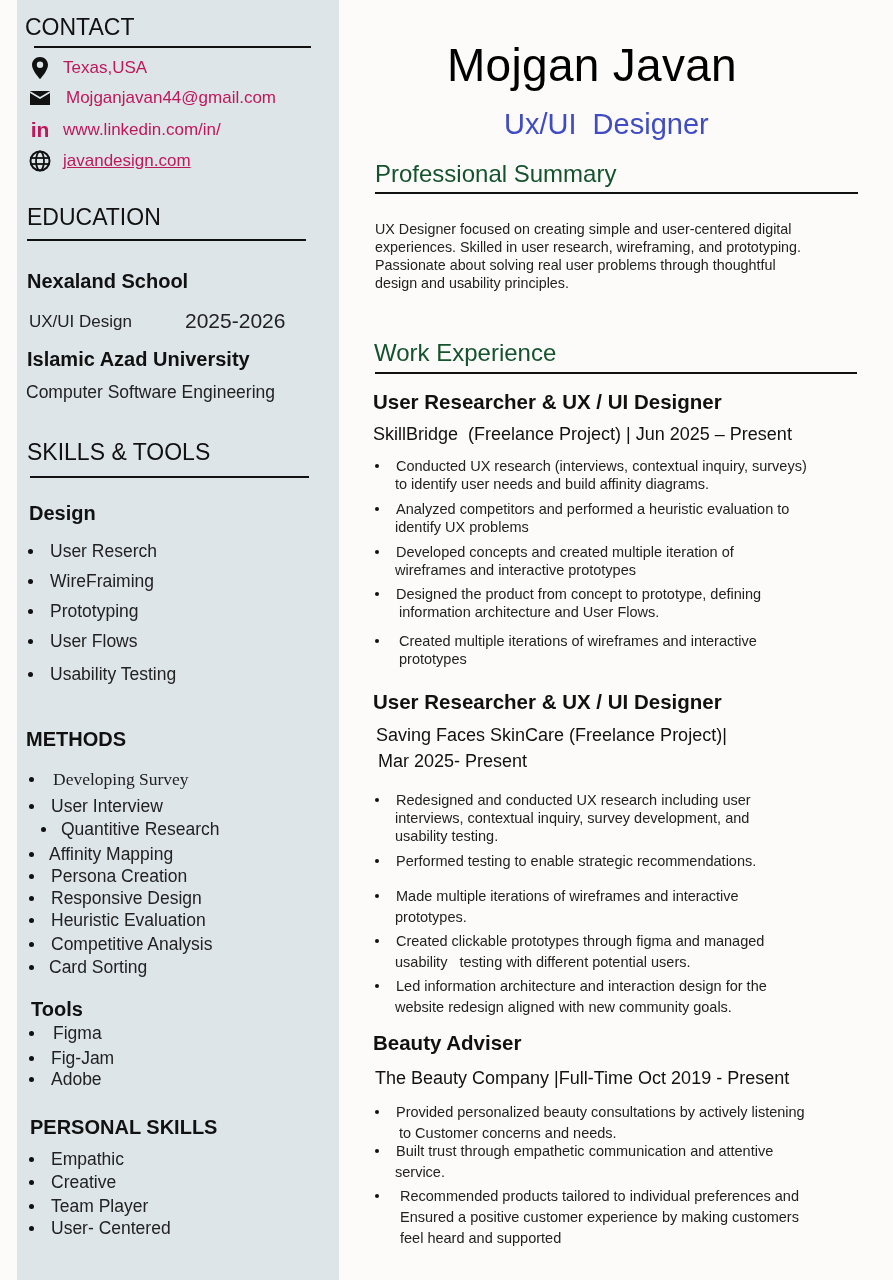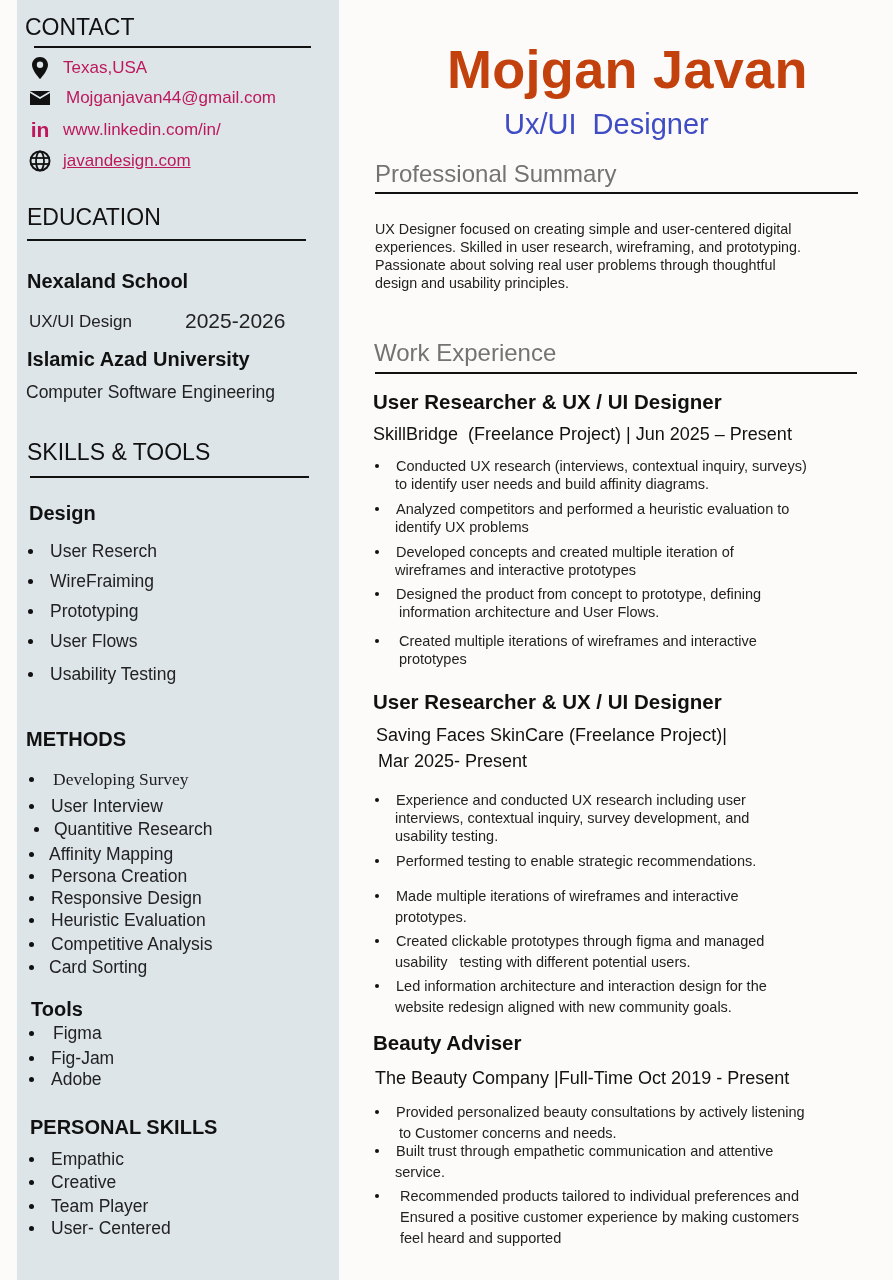--- a/index.html
+++ b/index.html
@@ -9,23 +9,23 @@
     .abs { position:absolute; white-space:nowrap; }
     .sb-title { font-size:23px; color:#111; }
     .rule { position:absolute; height:2px; background:#111; }
     .contact-row { position:absolute; left:13px; display:flex; align-items:center; font-size:17px; color:#be185d; }
     .contact-row .ic { width:22px; height:22px; display:inline-flex; align-items:center; justify-content:center; margin-right:12px; }
     .underline { text-decoration:underline; }
     .sub-bold { font-weight:bold; font-size:20px; }
     .sb-text { font-size:17.5px; color:#222; }
     .bl { position:absolute; display:flex; align-items:center; font-size:17.5px; color:#222; white-space:nowrap; }
     .bl .dot { width:5px; height:5px; background:#111; border-radius:50%; margin-right:17px; }
-    .main-name { font-size:54px; font-weight:bold; color:#c2410c; letter-spacing:0.3px; }
+    .main-name { font-size:46px; font-weight:normal; color:#000000; letter-spacing:0.3px; }
     .role { font-size:29px; color:#3f4cc4; }
-    .sec-title { font-size:24px; color:#737373; }
+    .sec-title { font-size:24px; color:#14532d; }
     .job-title { font-size:20.5px; font-weight:bold; color:#111; }
     .job-sub { font-size:18px; color:#111; }
     .para { font-size:14.3px; line-height:18px; color:#222; white-space:normal; }
     .mb { position:absolute; font-size:14.5px; line-height:19px; color:#222; }
     .mb .dot { position:absolute; left:0; top:7px; width:4px; height:4px; background:#111; border-radius:50%; }
     .mb .t { position:absolute; left:21px; white-space:nowrap; }
   </style>
 </head>
 <body>
 
@@ -102,21 +102,21 @@
 
 <div class="abs sub-bold" style="left:26px;top:728px;">METHODS</div>
 <div class="bl" style="left:29px;top:769px;font-family:Liberation Serif, serif;">
     <span class="dot" style="margin-right:19px;"></span>
     <span>Developing Survey</span>
   </div>
 <div class="bl" style="left:29px;top:796px;">
     <span class="dot"></span>
     <span>User Interview</span>
   </div>
-<div class="bl" style="left:34px;top:819px;">
+<div class="bl" style="left:41px;top:819px;">
     <span class="dot" style="margin-right:15px;"></span>
     <span>Quantitive Research</span>
   </div>
 <div class="bl" style="left:29px;top:844px;">
     <span class="dot" style="margin-right:15px;"></span>
     <span>Affinity Mapping</span>
   </div>
 <div class="bl" style="left:29px;top:866px;">
     <span class="dot"></span>
     <span>Persona Creation</span>
@@ -213,21 +213,21 @@
     <span class="t" style="top:0;left:24px;">Created multiple iterations of wireframes and interactive</span>
     <span class="t" style="top:18px;left:24px;">prototypes</span>
   </div>
 
 <div class="abs job-title" style="left:373px;top:690px;">User Researcher &amp; UX / UI Designer</div>
 <div class="abs job-sub" style="left:376px;top:725px;">Saving Faces SkinCare (Freelance Project)|</div>
 <div class="abs job-sub" style="left:378px;top:751px;">Mar 2025- Present</div>
 
 <div class="mb" style="left:375px;top:791px;">
     <span class="dot"></span>
-    <span class="t" style="top:0;">Experience and conducted UX research including user</span>
+    <span class="t" style="top:0;">Redesigned and conducted UX research including user</span>
     <span class="t" style="top:18px;left:20px;">interviews, contextual inquiry, survey development, and</span>
     <span class="t" style="top:36px;left:20px;">usability testing.</span>
   </div>
 <div class="mb" style="left:375px;top:852px;">
     <span class="dot"></span>
     <span class="t" style="top:0;">Performed testing to enable strategic recommendations.</span>
   </div>
 <div class="mb" style="left:375px;top:887px;">
     <span class="dot"></span>
     <span class="t" style="top:0;">Made multiple iterations of wireframes and interactive</span>

